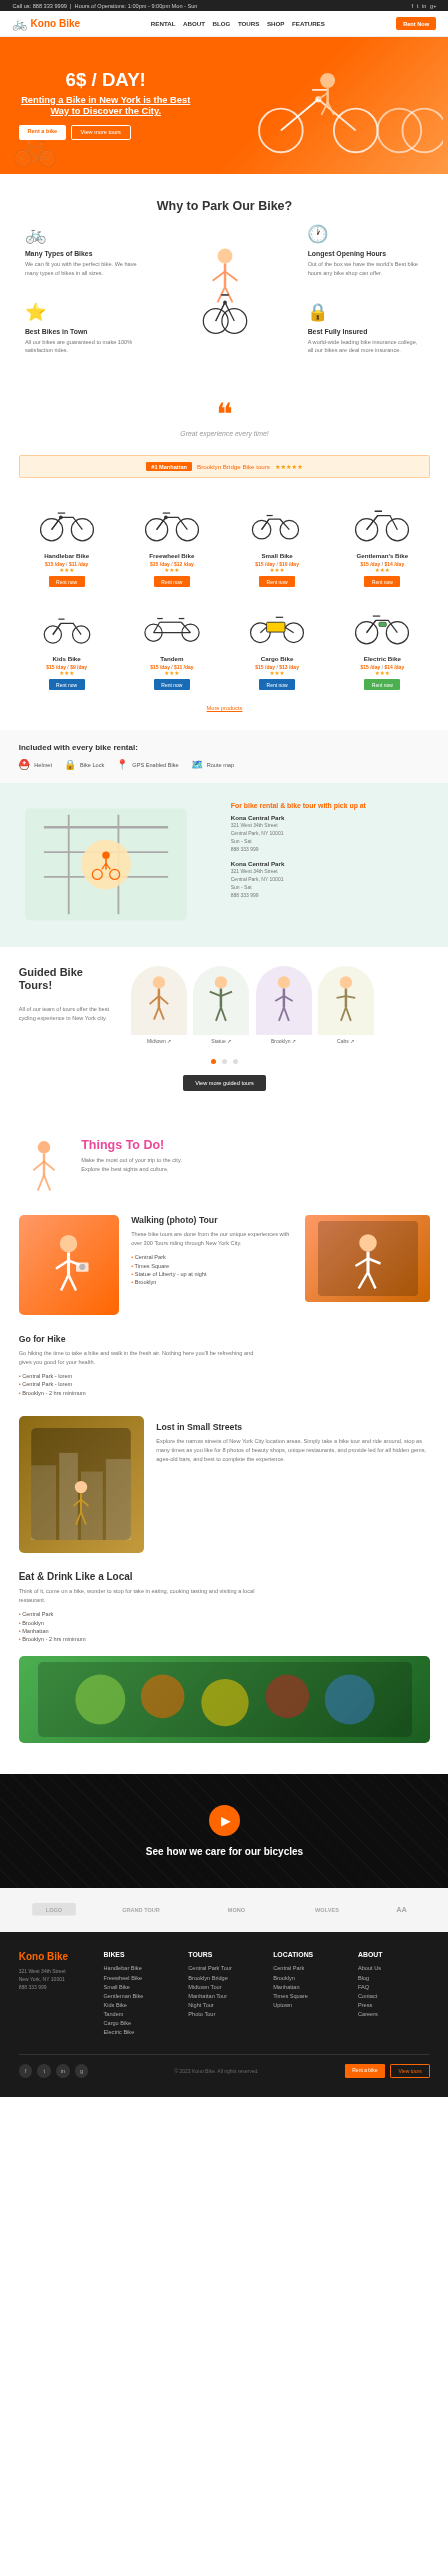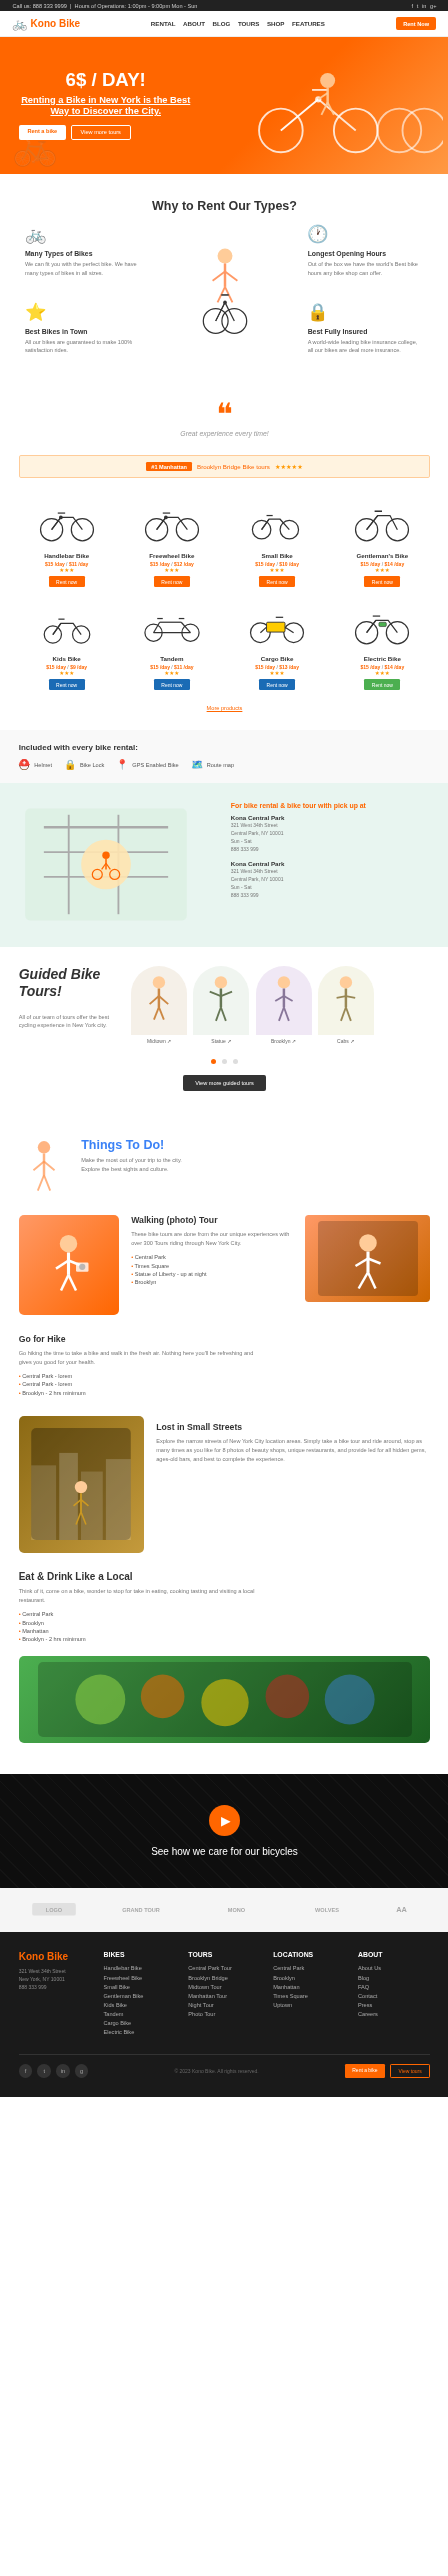--- a/index.html
+++ b/index.html
@@ -71,58 +71,58 @@
     .map-right { flex: 1; padding-left: 12.5px; }
     .map-pickup-title { font-size: 6.9px; font-weight: bold; margin-bottom: 5px; color: #ff6600; }
     .map-location { margin-bottom: 7.5px; }
     .map-loc-name { font-size: 6.2px; font-weight: bold; color: #333; }
     .map-loc-detail { font-size: 5px; color: #777; line-height: 1.6; }
     
     
     .tours-section { padding: 18.7px; }
     .tours-header { display: flex; gap: 12.5px; align-items: flex-start; margin-bottom: 12.5px; }
     .tours-title-block { max-width: 100px; }
-    .tours-main-title { font-size: 14px; font-weight: 900; line-height: 1.2; margin-bottom: 13px; font-style: italic; }
+    .tours-main-title { font-size: 11px; font-weight: 900; line-height: 1.2; margin-bottom: 13px; }
     .tours-desc { font-size: 5.6px; color: #777; line-height: 1.5; }
     .tours-images { display: flex; gap: 6.2px; flex: 1; align-items: center; }
     .tour-img-placeholder { width: 62px; height: 75px; background: #f0f0f0; border-radius: 2.5px; display: flex; align-items: flex-end; justify-content: center; padding: 3.1px; font-size: 5px; color: #999; position: relative; overflow: hidden; }
     .tour-label { font-size: 5px; color: #666; text-align: center; margin-top: 3.1px; }
     .tour-nav { text-align: center; margin-top: 9.3px; }
     .tour-dot { display: inline-block; width: 5px; height: 5px; border-radius: 50%; background: #ddd; margin: 0 1.9px; cursor: pointer; }
     .tour-dot.active { background: #ff6600; }
     
     
     .view-more-btn { display: block; margin: 9.3px auto; background: #333; color: #fff; padding: 5px 12.5px; border-radius: 1.9px; font-size: 5.6px; cursor: pointer; text-align: center; width: fit-content; }
     
     
     .things-section { padding: 18.7px; }
     .things-header { display: flex; gap: 12.5px; align-items: flex-start; margin-bottom: 15.6px; }
     .things-icon { width: 50px; height: 62px; display: flex; align-items: center; justify-content: center; font-size: 37px; color: #ff6600; opacity: 0.7; }
-    .things-title { font-size: 12.5px; font-weight: 900; color: #3b82f6; line-height: 1.2; margin-bottom: 3.7px; }
+    .things-title { font-size: 12.5px; font-weight: 900; color: #ec4899; line-height: 1.2; margin-bottom: 3.7px; }
     .things-desc { font-size: 5.6px; color: #777; line-height: 1.5; max-width: 112px; }
     
     .activity-block { display: flex; gap: 12.5px; margin-bottom: 18.7px; align-items: flex-start; }
     .activity-img { width: 100px; height: 100px; border-radius: 5px; flex-shrink: 0; overflow: hidden; display: flex; align-items: center; justify-content: center; font-size: 31px; }
     .activity-img.orange-bg { background: linear-gradient(135deg, #ff9966, #ff6600); }
     .activity-content { flex: 1; }
     .activity-title { font-size: 8.7px; font-weight: bold; margin-bottom: 5px; color: #333; }
     .activity-text { font-size: 5.6px; color: #777; line-height: 1.6; margin-bottom: 5px; }
     .activity-list { list-style: none; padding: 0; }
     .activity-list li { font-size: 5.6px; color: #555; padding: 1.2px 0; }
     .activity-list li::before { content: "• "; color: #ff6600; }
     .activity-img-right { width: 125px; height: 87px; border-radius: 3.7px; flex-shrink: 0; display: flex; align-items: center; justify-content: center; font-size: 25px; }
     .activity-img-right.hike-bg { background: linear-gradient(135deg, #ff9966, #cc6600); }
     
     
     .video-section { background: #1a1a1a; padding: 31px 18.7px; text-align: center; position: relative; min-height: 87px; display: flex; align-items: center; justify-content: center; }
     .video-bg { position: absolute; top: 0; left: 0; right: 0; bottom: 0; background: linear-gradient(rgba(0,0,0,0.6), rgba(0,0,0,0.6)), repeating-linear-gradient(45deg, #333 0px, #333 1.2px, #222 1.2px, #222 12.5px); }
     .video-content { z-index: 2; position: relative; }
     .play-btn { width: 31px; height: 31px; background: #ff6600; border-radius: 50%; display: flex; align-items: center; justify-content: center; margin: 0 auto 9.3px; cursor: pointer; }
     .play-icon { font-size: 12.5px; color: #fff; padding-left: 2.5px; }
-    .video-title { color: #fff; font-size: 10px; font-weight: normal; }
+    .video-title { color: #fff; font-size: 10px; font-weight: bold; }
     
     
     .partners-section { background: #f5f5f5; padding: 12.5px 18.7px; }
     .partners-grid { display: flex; gap: 9px; align-items: center; justify-content: space-around; flex-wrap: wrap; }
     .partner-logo { font-size: 6.9px; font-weight: bold; color: #888; text-align: center; opacity: 0.7; }
     
     
     .footer { background: #1a1a1a; color: #aaa; padding: 18.7px; }
     .footer-top { display: grid; grid-template-columns: repeat(5, 1fr); gap: 12.5px; margin-bottom: 15.6px; }
     .footer-col-title { color: #fff; font-size: 6.9px; font-weight: bold; margin-bottom: 7.5px; text-transform: uppercase; }
@@ -202,21 +202,21 @@
       <line x1="155" y1="95" x2="165" y2="115" stroke="#ffcc99" stroke-width="3" opacity="0.9"></line>
 
       <circle cx="270" cy="140" r="35" fill="none" stroke="#fff" stroke-width="3" opacity="0.6"></circle>
       <circle cx="310" cy="140" r="35" fill="none" stroke="#fff" stroke-width="3" opacity="0.6"></circle>
     </svg>
   </div>
   <div class="hero-bike-deco">🚲</div>
 </section>
 
 <section class="why-section">
-  <h2 class="section-title">Why to Rent Our Types?</h2>
+  <h2 class="section-title">Why to Park Our Bike?</h2>
   <div class="why-grid">
 
     <div class="why-item">
       <div class="why-item-icon">🚲</div>
       <div class="why-item-title">Many Types of Bikes</div>
       <div class="why-item-text">We can fit you with the perfect bike. We have many types of bikes in all sizes.</div>
     </div>
 
     <div style="display:flex; align-items:center; justify-content:center; grid-row: span 2;">
       <svg width="62" height="100" viewBox="0 0 100 160">

